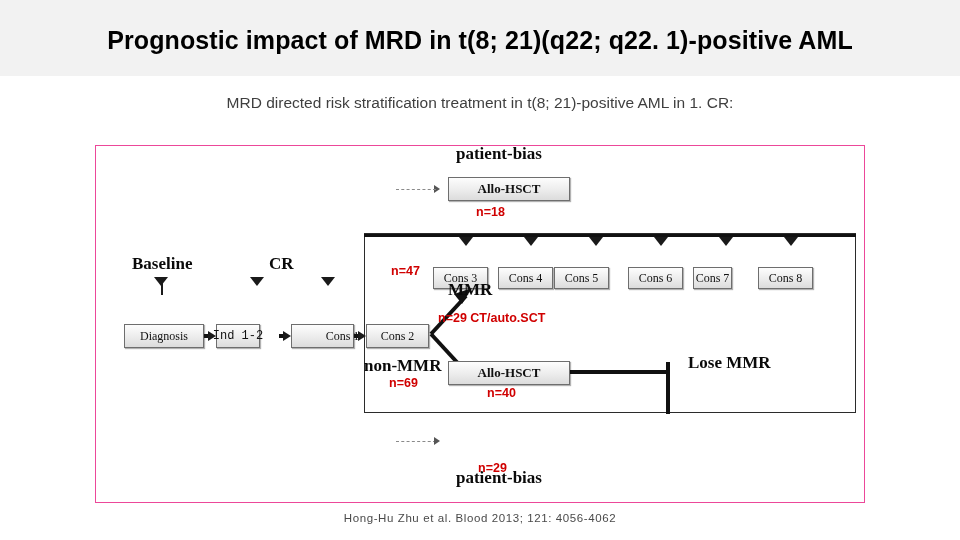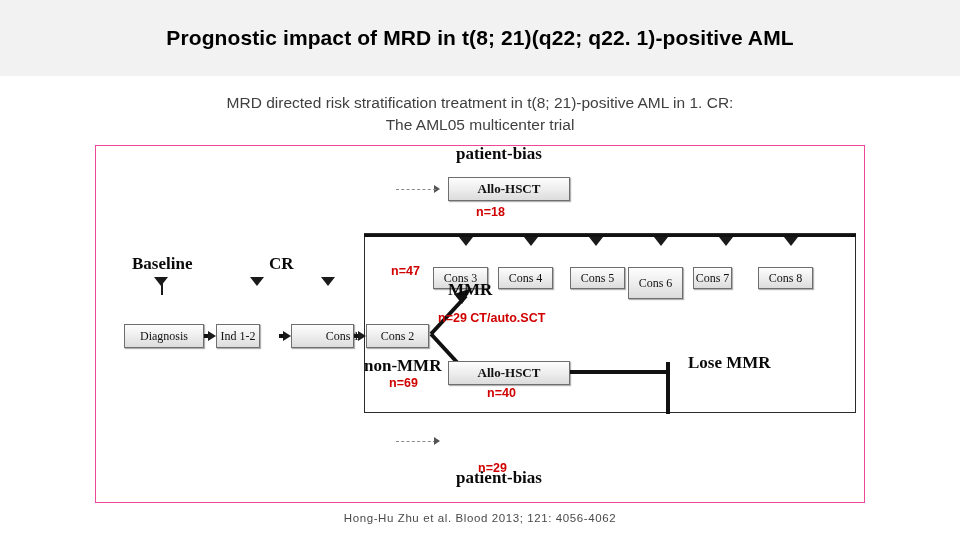--- a/index.html
+++ b/index.html
@@ -26,21 +26,21 @@
     width: 960px;
     height: 76px;
     background: #f2f2f2;
   }
   .slide-title {
     position: absolute;
     left: 0;
     top: 26px;
     width: 960px;
     text-align: center;
-    font-size: 21px;
+    font-size: 25px;
     font-weight: bold;
     color: #000000;
     letter-spacing: 0.1px;
   }
   .subtitle {
     position: absolute;
     left: 80px;
     top: 92px;
     width: 800px;
     text-align: center;
@@ -162,21 +162,20 @@
 </head>
 <body>
 
 <div class="slide">
 
   <div class="title-band"></div>
   <div class="slide-title">Prognostic impact of MRD in t(8; 21)(q22; q22. 1)-positive AML</div>
 
   <div class="subtitle">
     <div>MRD directed risk stratification treatment in t(8; 21)-positive AML in 1. CR:</div>
-    <div>The AML05 multicenter trial</div>
   </div>
 
   <div class="figure-frame">
     <div class="fig">
 
       <div class="ftext big" style="left:360px; top:-2px;">patient-bias</div>
 
       <div class="fbox" style="left:352px; top:31px; width:122px; height:24px; font-size:13px; font-weight:bold;">Allo-HSCT</div>
       <div class="arr-right-sm" style="left:338px; top:39px;"></div>
       <div class="dashline" style="left:300px; top:43px; width:40px;"></div>
@@ -187,41 +186,41 @@
 
       <div class="arr-down" style="left:363px; top:91px;"></div>
       <div class="arr-down" style="left:428px; top:91px;"></div>
       <div class="arr-down" style="left:493px; top:91px;"></div>
       <div class="arr-down" style="left:558px; top:91px;"></div>
       <div class="arr-down" style="left:623px; top:91px;"></div>
       <div class="arr-down" style="left:688px; top:91px;"></div>
 
       <div class="fbox" style="left:337px; top:121px; width:55px; height:22px;">Cons 3</div>
       <div class="fbox" style="left:402px; top:121px; width:55px; height:22px;">Cons 4</div>
-      <div class="fbox" style="left:474px; top:121px; width:55px; height:22px;">Cons 5</div>
-      <div class="fbox" style="left:532px; top:121px; width:55px; height:32px;font-family:Liberation Serif, serif;">Cons 6</div>
+      <div class="fbox" style="left:458px; top:121px; width:55px; height:22px;">Cons 5</div>
+      <div class="fbox" style="left:532px; top:121px; width:55px; height:22px;font-family:Liberation Serif, serif;">Cons 6</div>
       <div class="fbox" style="left:597px; top:121px; width:39px; height:22px;">Cons 7</div>
       <div class="fbox" style="left:662px; top:121px; width:55px; height:22px;">Cons 8</div>
 
       <div class="ftext big" style="left:592px; top:207px;">Lose  MMR</div>
 
       <div class="thickline" style="left:570px; top:216px; width:4px; height:52px; background:#111;"></div>
       <div class="thickline" style="left:470px; top:225px; width:104px; height:4px; background:#111; top:224px;"></div>
       <div class="arr-left-big" style="left:456px; top:217px;"></div>
 
       <div class="ftext big" style="left:36px; top:108px;">Baseline</div>
       <div class="ftext big" style="left:173px; top:108px;">CR</div>
 
       <div class="arr-down" style="left:58px; top:131px;"></div>
       <div class="vline" style="left:65px; top:131px; height:18px; width:2px; background:#1a1a1a;"></div>
       <div class="arr-down" style="left:154px; top:131px;"></div>
       <div class="arr-down" style="left:225px; top:131px;"></div>
 
       <div class="fbox" style="left:28px; top:178px; width:80px; height:24px;">Diagnosis</div>
-      <div class="fbox" style="left:120px; top:178px; width:44px; height:24px;">Ind 1-2</div>
+      <div class="fbox" style="left:120px; top:178px; width:44px; height:24px;font-family:Liberation Mono, monospace;">Ind 1-2</div>
       <div class="fbox" style="left:195px; top:178px; width:63px; height:24px;padding-left:40px;">Cons 1</div>
       <div class="fbox" style="left:270px; top:178px; width:63px; height:24px;">Cons 2</div>
 
       <div class="thickline" style="left:108px; top:188px; width:5px; height:4px; background:#111;"></div>
       <div class="arr-right" style="left:112px; top:185px;"></div>
       <div class="thickline" style="left:183px; top:188px; width:5px; height:4px; background:#111;"></div>
       <div class="arr-right" style="left:187px; top:185px;"></div>
       <div class="thickline" style="left:258px; top:188px; width:5px; height:4px; background:#111;"></div>
       <div class="arr-right" style="left:262px; top:185px;"></div>
 

